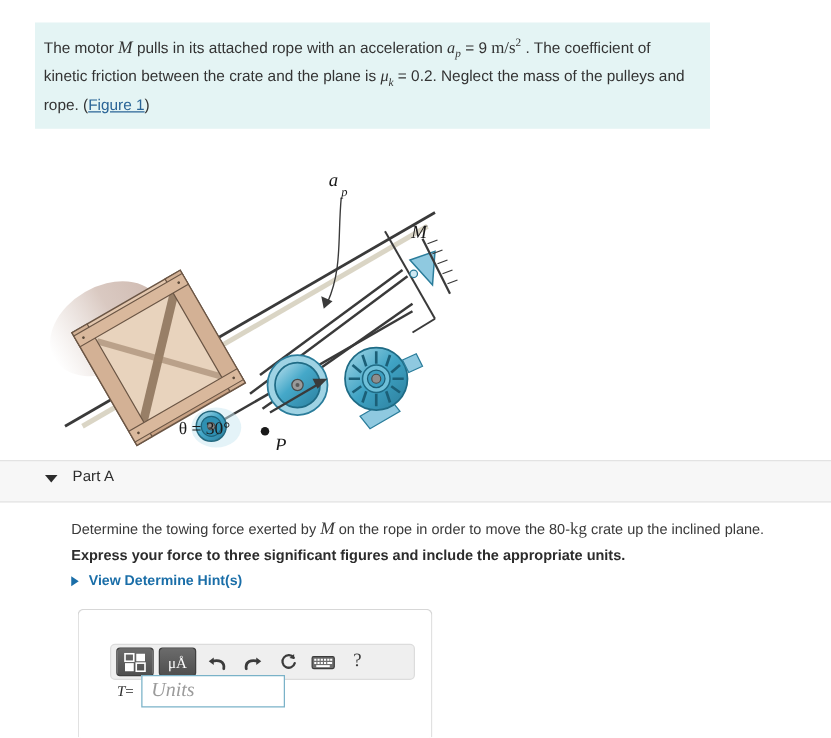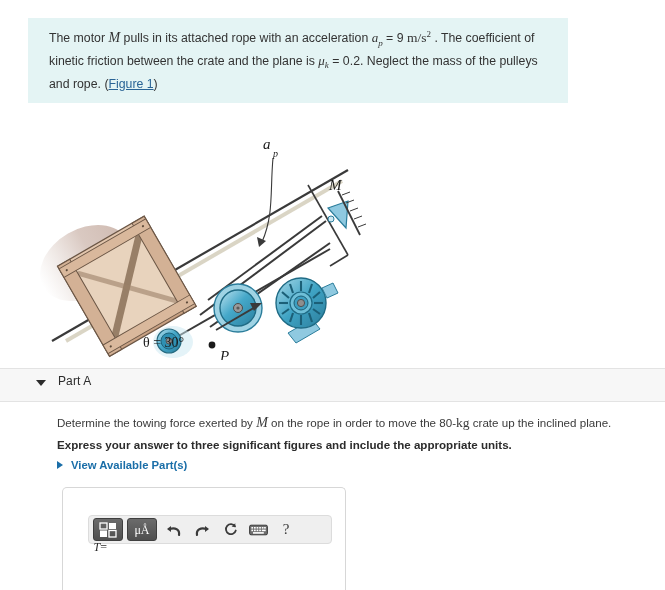--- a/index.html
+++ b/index.html
@@ -15,21 +15,21 @@
     overflow: hidden;
     position: relative;
   }
 
   
   #problem-box {
     position: absolute;
     left: 28px;
     top: 18px;
     width: 540px;
-    padding: 7px 10px 9px 21px;
+    padding: 7px 10px 9px 7px;
     background: #e4f4f4;
     box-sizing: border-box;
   }
   #problem-text {
     font-size: 12.3px;
     line-height: 18.5px;
     color: #333333;
   }
   .mathvar {
     font-family: "Liberation Serif", serif;
@@ -406,25 +406,25 @@
 
 <div id="part-a-band">
   <div id="part-a-caret"></div>
   <div id="part-a-title">Part A</div>
 </div>
 
 <div id="question-line">
   <span>Determine the towing force exerted by </span><span class="mathvar">M</span><span> on the rope in order to move the 80-</span><span class="mathunit">kg</span><span> crate up the inclined plane.</span>
 </div>
 
-<div id="instruction-line">Express your answer to three significant figures and include the appropriate units.</div>
+<div id="instruction-line">Express your force to three significant figures and include the appropriate units.</div>
 
 <div id="hints-row">
   <span id="hints-caret"></span>
-  <span id="hints-label">View Available Part(s)</span>
+  <span id="hints-label">View Determine Hint(s)</span>
 </div>
 
 <div id="answer-panel">
 
   <div id="answer-toolbar">
 
     <div class="tb-btn">
       <svg width="19" height="16" viewBox="0 0 19 16">
         <rect x="1" y="1" width="7" height="6" fill="none" stroke="#ffffff" stroke-width="1.3"></rect>
         <rect x="1" y="8.5" width="7" height="6.5" fill="#ffffff"></rect>
@@ -478,14 +478,15 @@
       </svg>
     </div>
 
     <div class="tb-icon">
       <span style="font-size:15px;font-family:'Liberation Serif',serif;">?</span>
     </div>
   </div>
 
   <div id="answer-row">
     <span id="answer-symbol"><span>T</span><span style="font-style:normal;">=</span></span>
+    <input class="ans-input" id="units-input" type="text" placeholder="Units" style="">
   </div>
 </div>
 
 </body></html>

